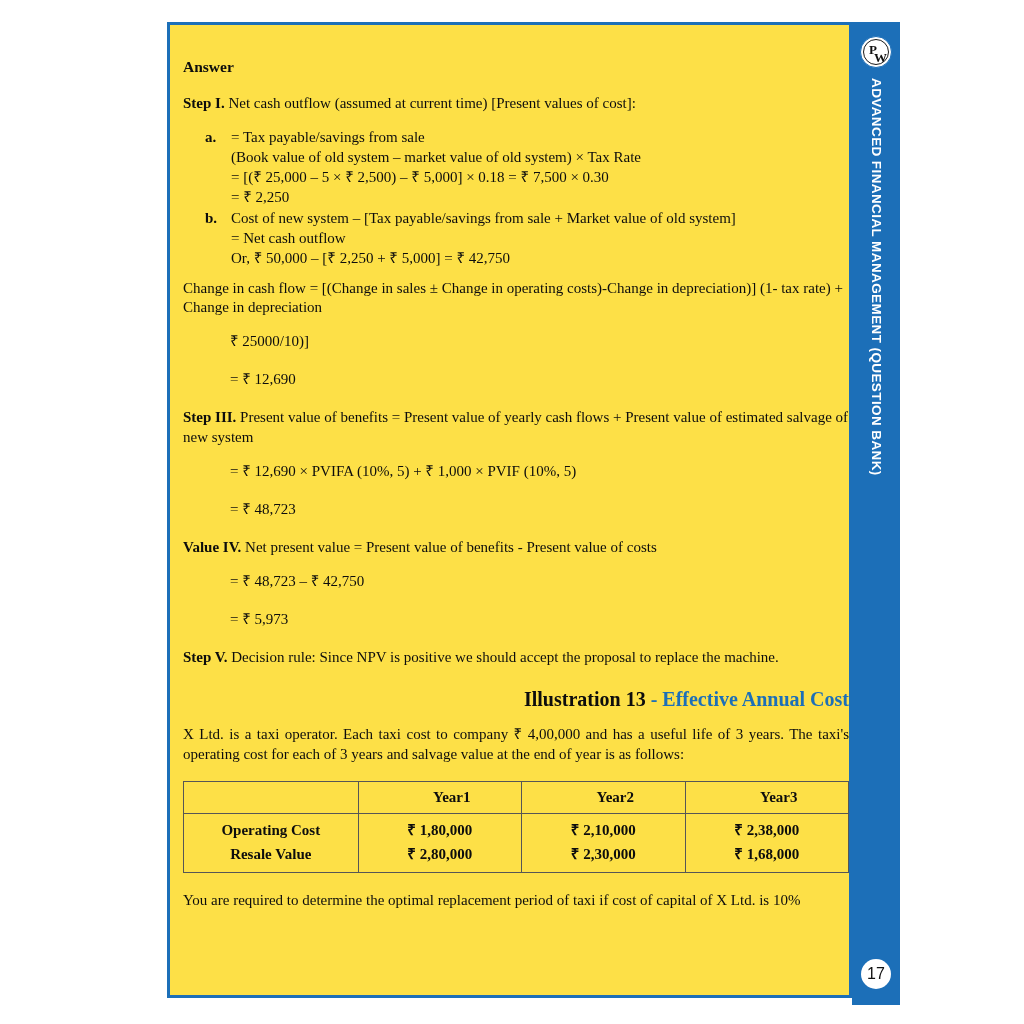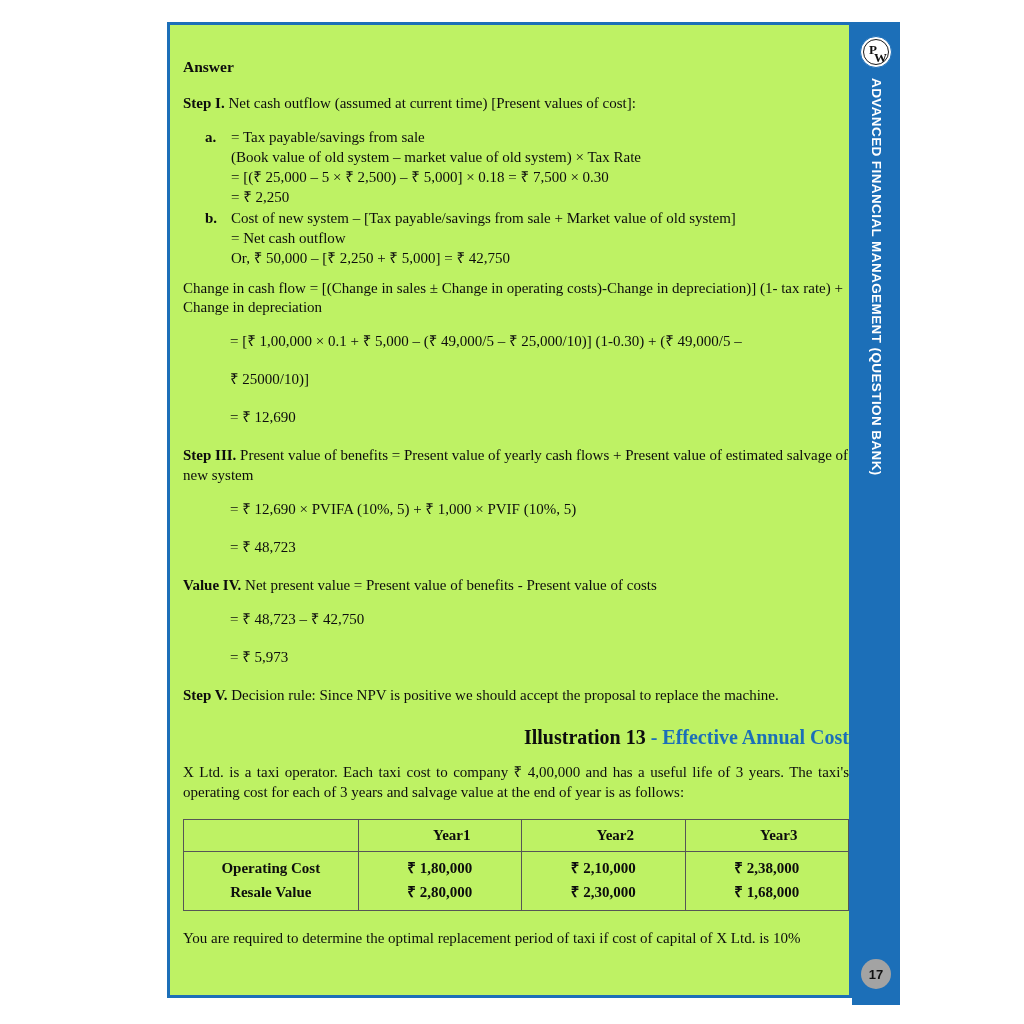--- a/index.html
+++ b/index.html
@@ -20,21 +20,21 @@
     height: 1024px;
   }
   
   .content-frame {
     position: absolute;
     left: 167px;
     top: 22px;
     width: 685px;
     height: 976px;
     border: 3px solid #1C6FB8;
-    background: #bef264;
+    background: #fde047;
     box-sizing: border-box;
   }
   .content-inner {
     position: absolute;
     left: 13px;
     top: 33px;
     width: 666px;
     height: 920px;
     overflow: hidden;
   }
@@ -99,25 +99,25 @@
     white-space: nowrap;
   }
   .page-num {
     position: absolute;
     left: 50%;
     transform: translateX(-50%);
     bottom: 16px;
     width: 30px;
     height: 30px;
     border-radius: 50%;
-    background: #a3a3a3;
+    background: #ffffff;
     color: #111111;
     font-family: "Liberation Sans", sans-serif;
-    font-weight: 700;
-    font-size: 13px;
+    font-weight: 400;
+    font-size: 16px;
     display: flex;
     align-items: center;
     justify-content: center;
   }
 
   
   .h-answer {
     font-weight: 700;
     font-size: 15.5px;
     margin: 0 0 18px 0;
@@ -225,21 +225,20 @@
             <div>Cost of new system – [Tax payable/savings from sale + Market value of old system]</div>
             <div>= Net cash outflow</div>
             <div>Or, ₹ 50,000 – [₹ 2,250 + ₹ 5,000] = ₹ 42,750</div>
           </span>
         </li>
       </ul>
 
 
       <p class="para">Change in cash flow = [(Change in sales ± Change in operating costs)-Change in depreciation)] (1- tax rate) + Change in depreciation</p>
 
-      <div class="eq">= [₹ 1,00,000 × 0.1 + ₹ 5,000 – (₹ 49,000/5 – ₹ 25,000/10)] (1-0.30) + (₹ 49,000/5 –</div>
       <div class="eq">₹ 25000/10)]</div>
       <div class="eq">= ₹ 12,690</div>
 
       <p class="para"><b>Step III.</b><span> Present value of benefits = Present value of yearly cash flows + Present value of estimated salvage of new system</span></p>
 
       <div class="eq">= ₹ 12,690 × PVIFA (10%, 5) + ₹ 1,000 × PVIF (10%, 5)</div>
       <div class="eq">= ₹ 48,723</div>
 
       <p class="para"><b>Value IV.</b><span> Net present value = Present value of benefits - Present value of costs</span></p>
 

